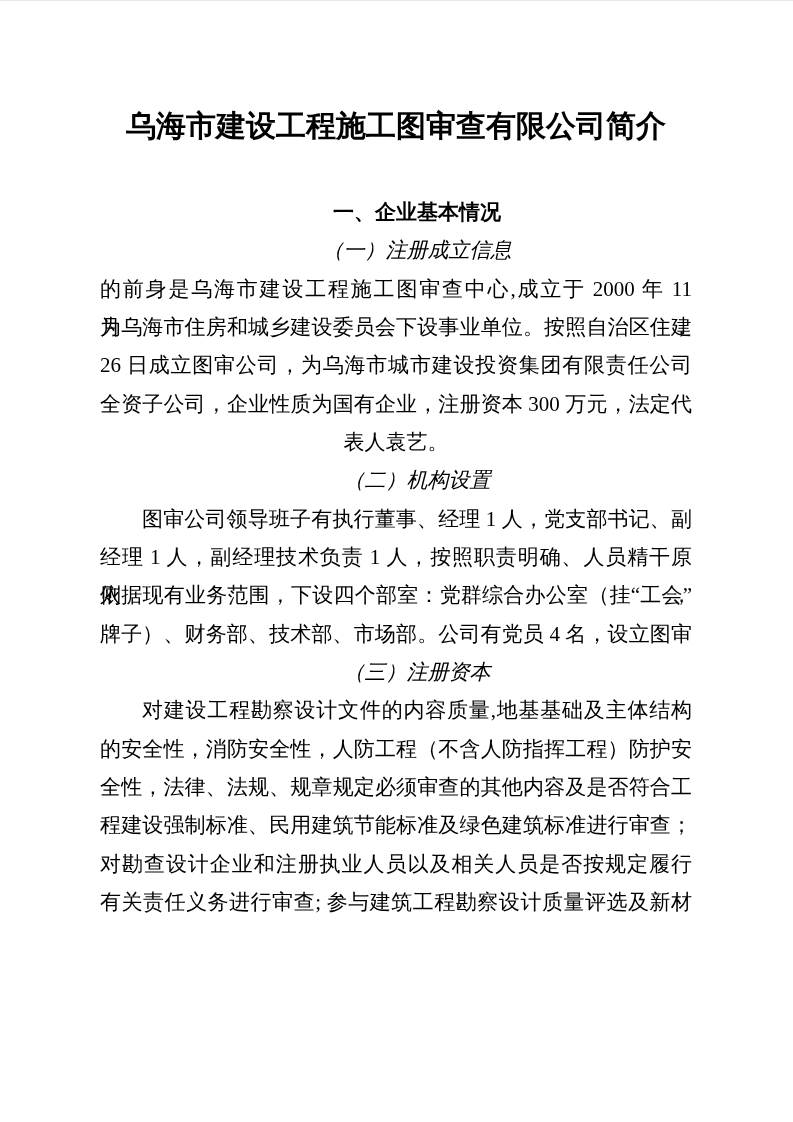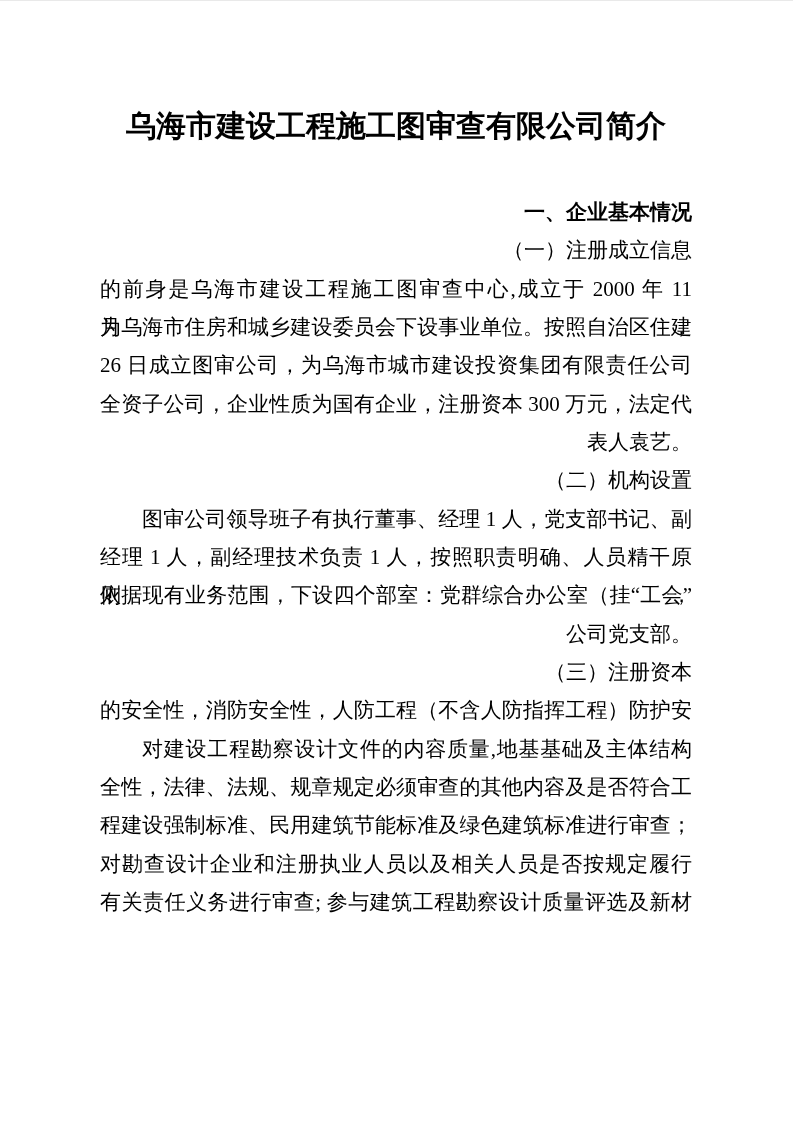--- a/index.html
+++ b/index.html
@@ -33,36 +33,37 @@
   }
   .title-spacer {
     height: 44px;
   }
   .line {
     font-size: 21px;
     line-height: 38.34px;
     height: 38.34px;
     overflow: visible;
     font-family: "Liberation Serif", "DejaVu Serif", serif;
-    text-align: right;
+    text-align: center;
   }
   .line.fill {
     text-align: justify;
     text-align-last: justify;
     text-justify: inter-ideograph;
   }
   .line.indent {
     text-indent: 42px;
   }
   .line.heading1 {
     font-weight: 700;
     font-family: "Liberation Sans", "DejaVu Sans", sans-serif;
   }
   .line.heading2 {
     font-family: "Liberation Serif", "DejaVu Serif", serif;
+    font-style: italic;
   }
 </style>
 </head>
 <body>
 
 <div class="page">
   <div class="content">
     <h1 class="doc-title">乌海市建设工程施工图审查有限公司简介</h1>
     <div class="title-spacer"></div>
     <div>
@@ -70,23 +71,23 @@
         <div class="line heading2 indent">（一）注册成立信息</div>
         <div class="line body fill">的前身是乌海市建设工程施工图审查中心,成立于 2000 年 11 月，</div>
         <div class="line body fill">为乌海市住房和城乡建设委员会下设事业单位。按照自治区住建</div>
         <div class="line body fill">26 日成立图审公司，为乌海市城市建设投资集团有限责任公司</div>
         <div class="line body fill">全资子公司，企业性质为国有企业，注册资本 300 万元，法定代</div>
         <div class="line body">表人袁艺。</div>
         <div class="line heading2 indent">（二）机构设置</div>
         <div class="line body indent fill">图审公司领导班子有执行董事、经理 1 人，党支部书记、副</div>
         <div class="line body fill">经理 1 人，副经理技术负责 1 人，按照职责明确、人员精干原则，</div>
         <div class="line body fill">依据现有业务范围，下设四个部室：党群综合办公室（挂“工会”</div>
-        <div class="line body">公司党支部。</div>
+        <div class="line body fill">牌子）、财务部、技术部、市场部。公司有党员 4 名，设立图审</div>
         <div class="line heading2 indent">（三）注册资本</div>
+        <div class="line body indent fill">对建设工程勘察设计文件的内容质量,地基基础及主体结构</div>
         <div class="line body fill">的安全性，消防安全性，人防工程（不含人防指挥工程）防护安</div>
-        <div class="line body indent fill">对建设工程勘察设计文件的内容质量,地基基础及主体结构</div>
         <div class="line body fill">全性，法律、法规、规章规定必须审查的其他内容及是否符合工</div>
         <div class="line body fill">程建设强制标准、民用建筑节能标准及绿色建筑标准进行审查；</div>
         <div class="line body fill">对勘查设计企业和注册执业人员以及相关人员是否按规定履行</div>
         <div class="line body fill">有关责任义务进行审查; 参与建筑工程勘察设计质量评选及新材</div>
       </div>
   </div>
 </div>
 
 </body></html>

